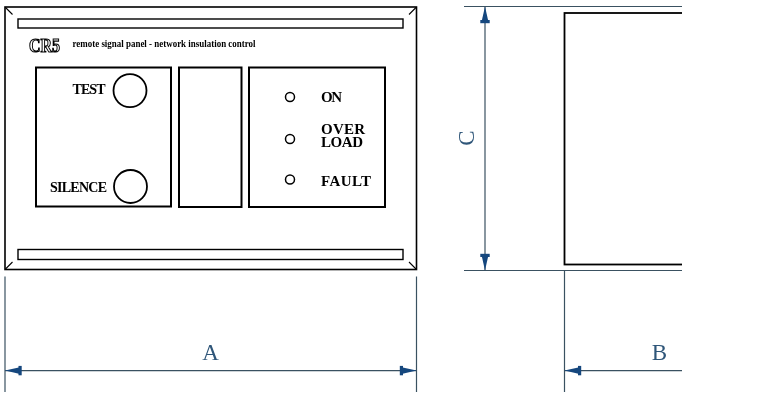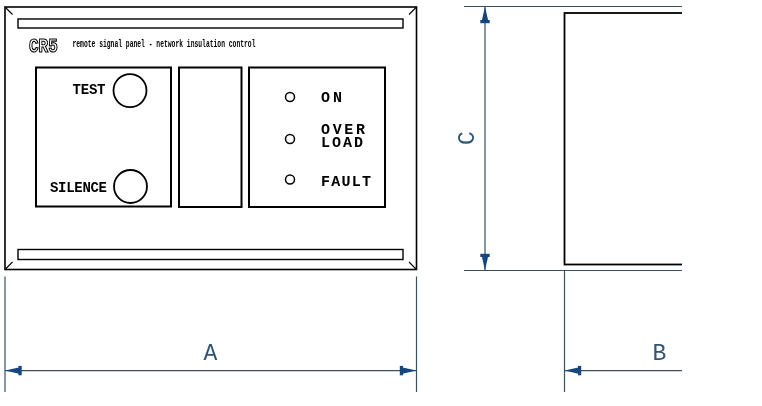--- a/index.html
+++ b/index.html
@@ -1,15 +1,15 @@
 <!DOCTYPE html>
 <html><head><meta charset="utf-8">
 <style>
 html,body{margin:0;padding:0;background:#fff;}
-#c{position:relative;width:682px;height:406px;overflow:hidden;font-family:Liberation Mono, monospace;}
+#c{position:relative;width:682px;height:406px;overflow:hidden;font-family:Liberation Serif, serif;}
 </style></head>
 <body>
 <div id="c">
 <svg width="762" height="406" viewBox="0 0 762 406" xmlns="http://www.w3.org/2000/svg">
 <defs>
 <g id="arr">
 <polygon points="0,0 16,-3.6 16,3.6"></polygon>
 <rect x="13.5" y="-4.7" width="3.2" height="9.4"></rect>
 </g>
 </defs>

